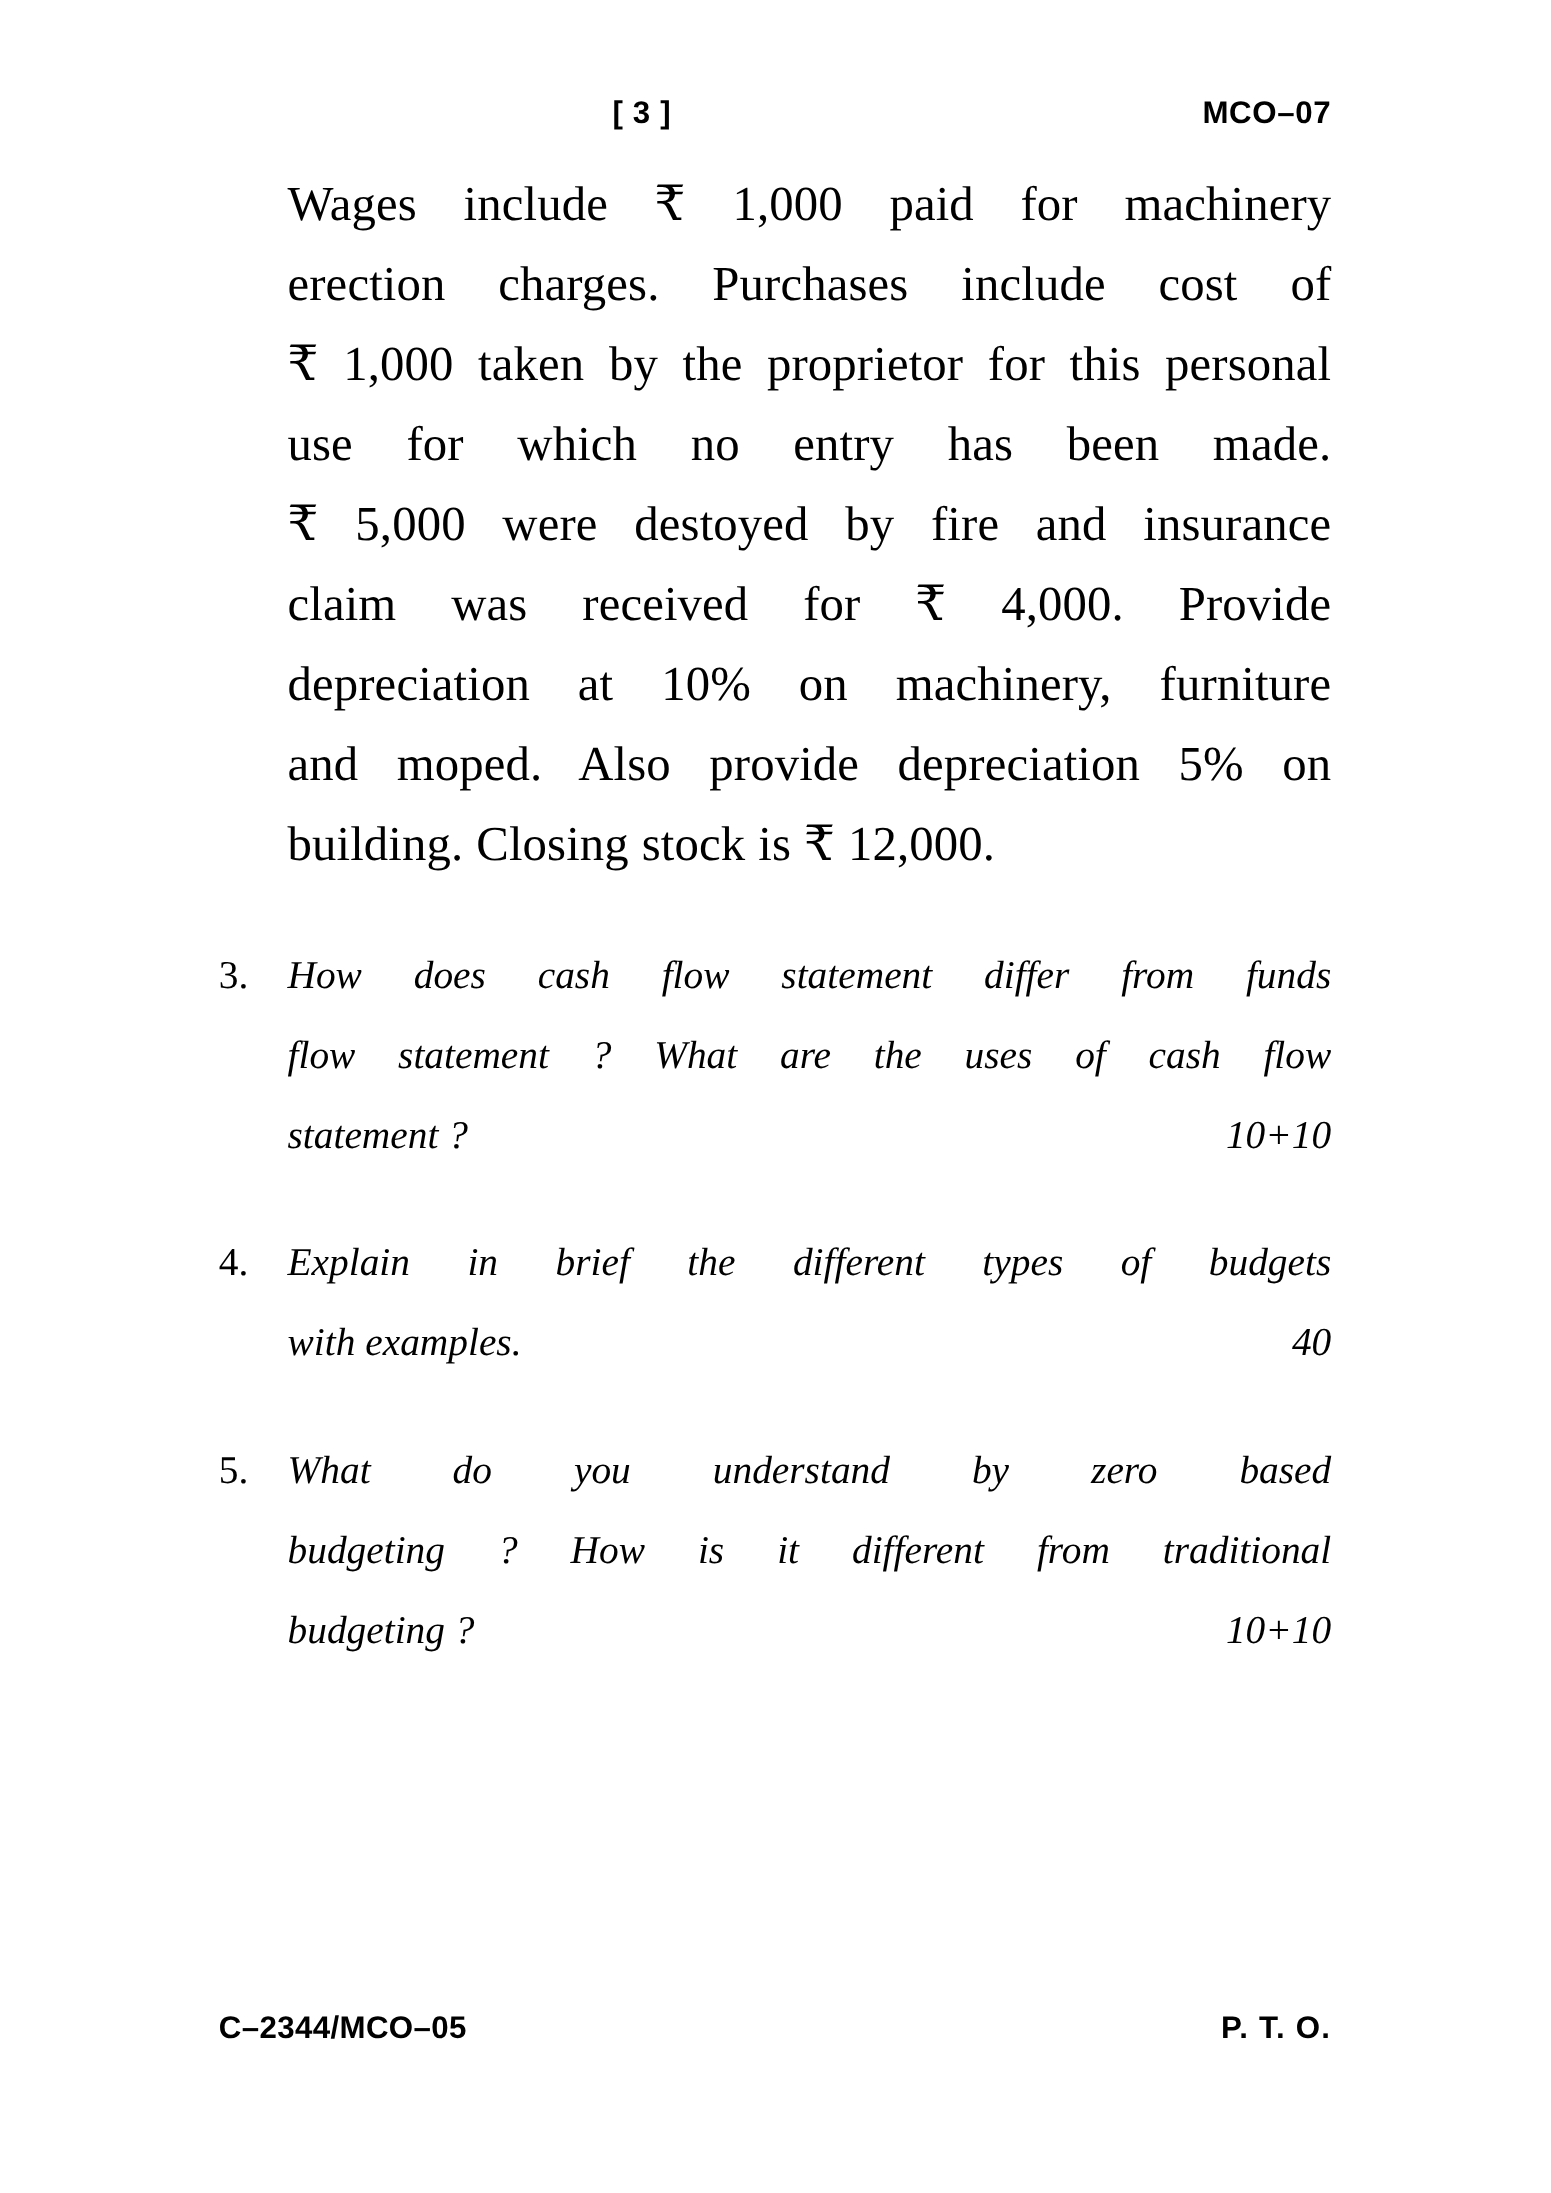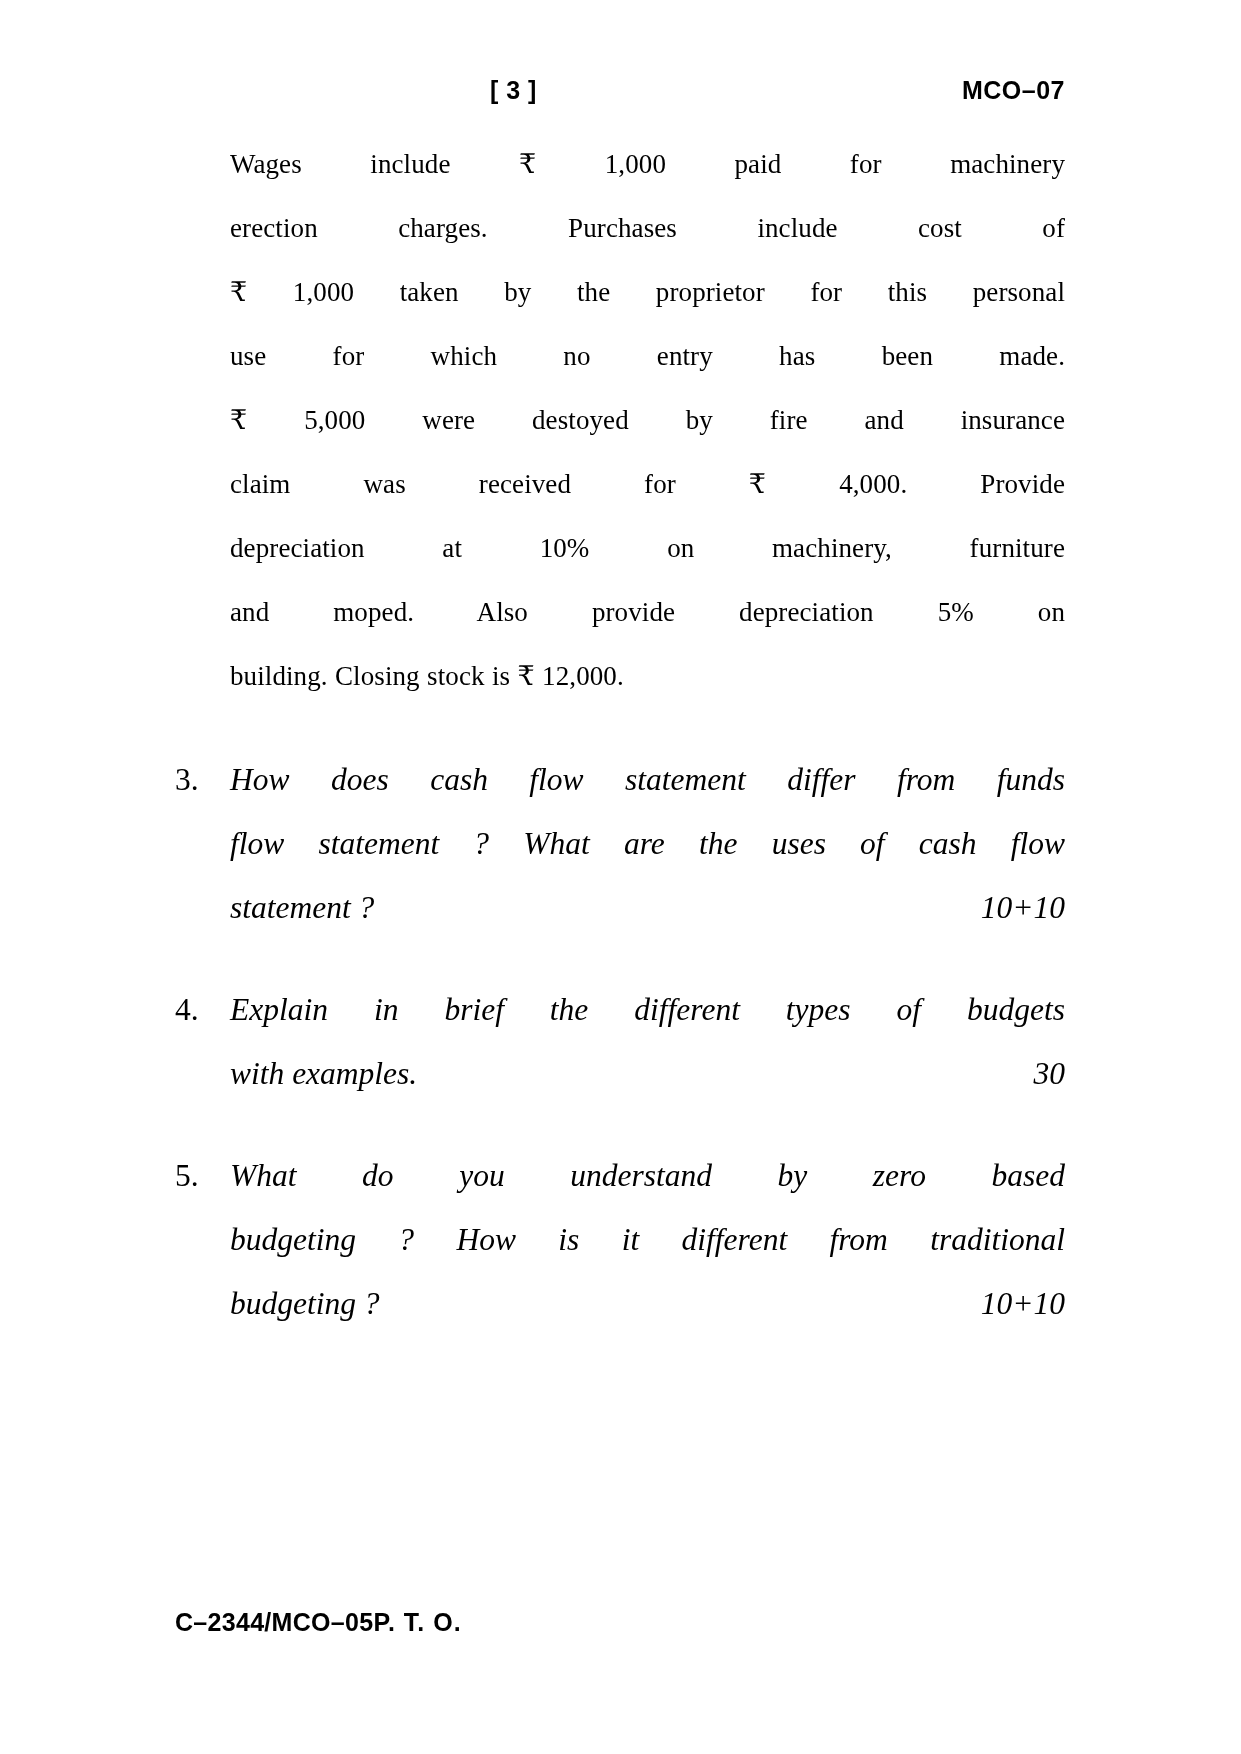--- a/index.html
+++ b/index.html
@@ -45,21 +45,21 @@
     top: 132px;
     left: 175px;
     width: 890px;
   }
 
   .para-block {
     margin-left: 55px;
     width: 835px;
     text-align: justify;
     text-align-last: left;
-    font-size: 27px;
+    font-size: 39px;
     line-height: 64px;
     letter-spacing: 0.1px;
     word-spacing: 0.5px;
   }
 
   
   .jline {
     display: block;
     text-align: justify;
     text-align-last: justify;
@@ -103,20 +103,21 @@
     padding-left: 30px;
   }
 
   
   .page-footer {
     position: absolute;
     top: 1608px;
     left: 175px;
     width: 890px;
     display: flex;
+    justify-content: space-between;
     align-items: baseline;
     font-family: "Liberation Sans", "DejaVu Sans", sans-serif;
     font-weight: bold;
     font-size: 25px;
     letter-spacing: 0.3px;
   }
   .page-footer .pto {
     letter-spacing: 1px;
   }
 </style>
@@ -157,21 +158,21 @@
           </div>
         </div>
       </div>
 
       <div class="q-item">
         <div class="q-num">4.</div>
         <div class="q-body">
           <span class="jline">Explain in brief the different types of budgets</span>
           <div class="q-tail">
             <span>with examples.</span>
-            <span class="q-marks">30</span>
+            <span class="q-marks">40</span>
           </div>
         </div>
       </div>
 
       <div class="q-item">
         <div class="q-num">5.</div>
         <div class="q-body">
           <span class="jline">What do you understand by zero based</span>
           <span class="jline">budgeting ? How is it different from traditional</span>
           <div class="q-tail">

